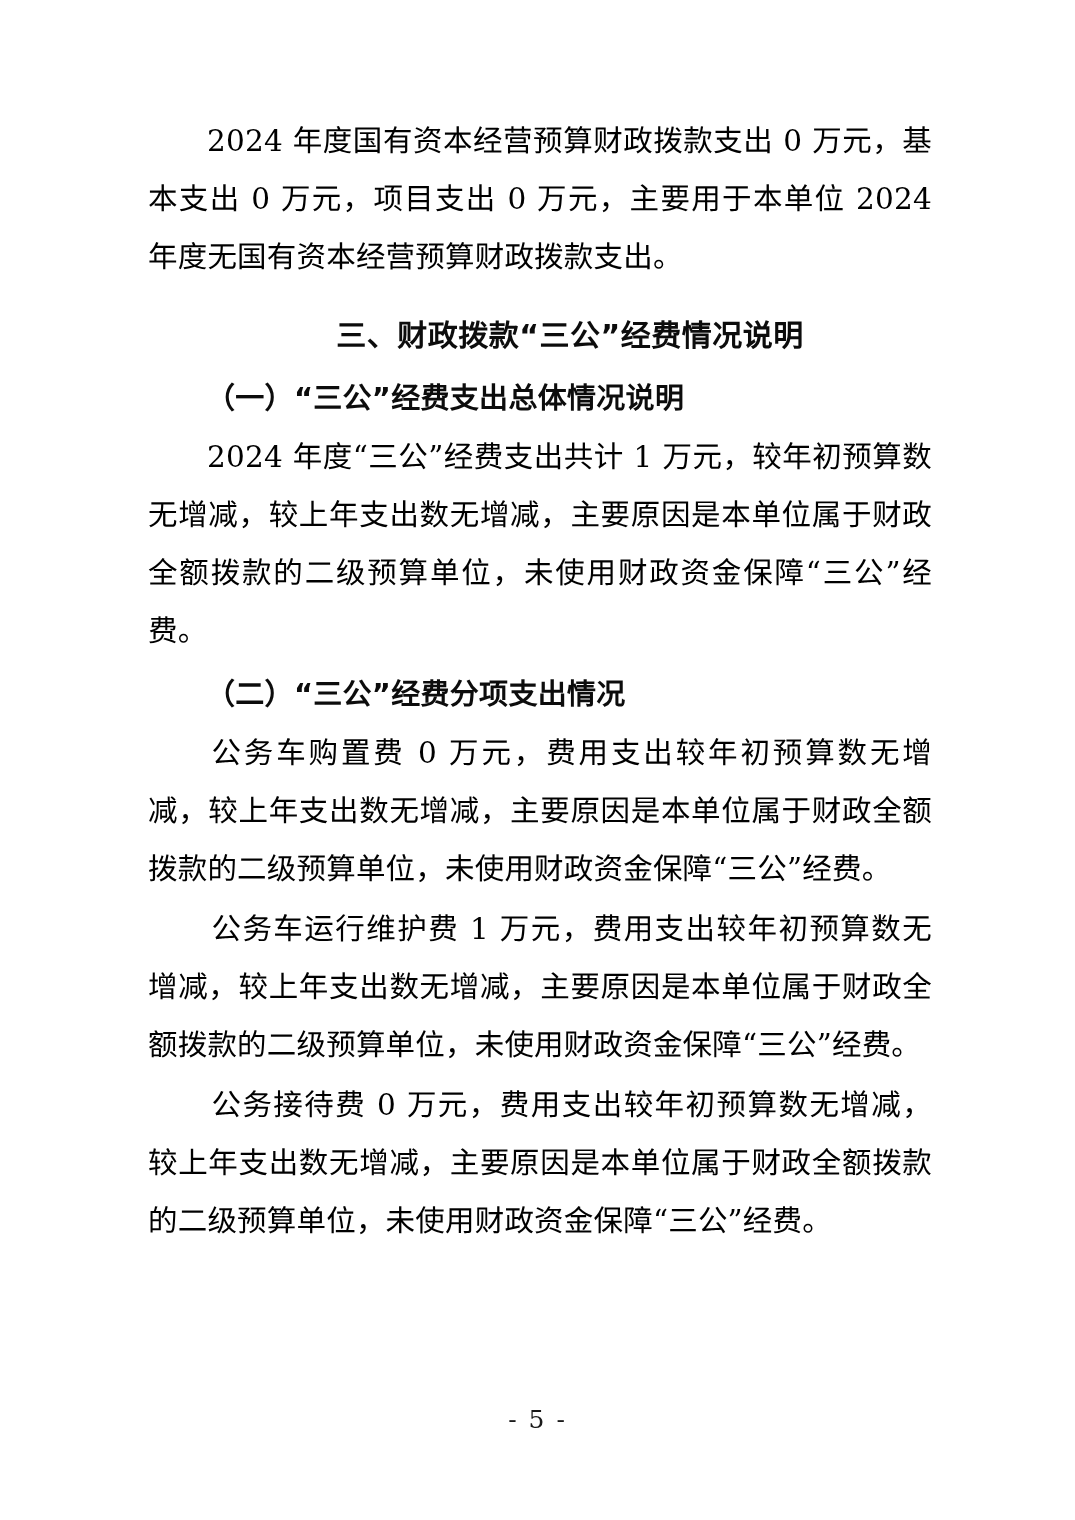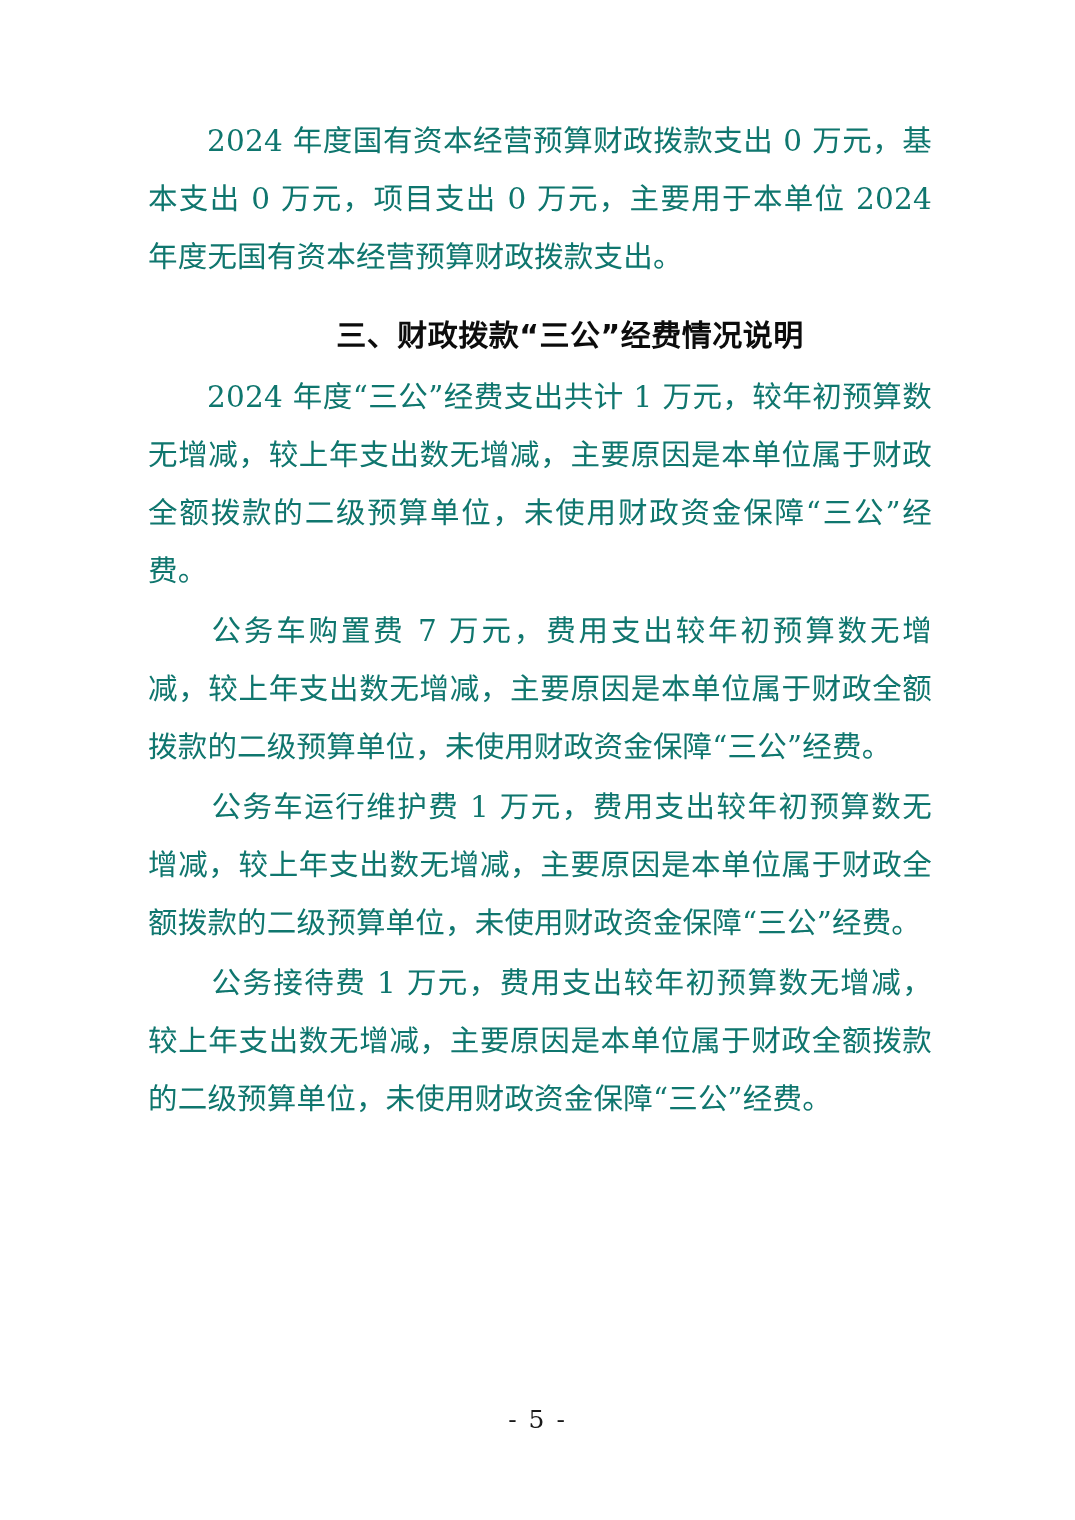--- a/index.html
+++ b/index.html
@@ -25,21 +25,21 @@
   }
   p.body-text {
     margin: 0 0 2px 0;
     font-size: 29.5px;
     line-height: 58px;
     text-align: justify;
     text-justify: inter-ideograph;
     text-indent: 2em;
     letter-spacing: 0.2px;
     font-family: "DejaVu Serif", "Liberation Serif", serif;
-    color: #0f766e;
+    color: #000000;
   }
   p.body-text.tight-indent {
     text-indent: 2.15em;
   }
   h2.heading-1 {
     margin: 22px 0 4px 0;
     font-size: 30px;
     line-height: 56px;
     font-weight: bold;
     text-indent: 2em;
@@ -73,27 +73,29 @@
 </head>
 <body>
 
 <div class="page">
   <div class="content">
 
     <p class="body-text">2024 年度国有资本经营预算财政拨款支出 0 万元，基本支出 0 万元，项目支出 0 万元，主要用于本单位 2024 年度无国有资本经营预算财政拨款支出。</p>
 
     <h2 class="heading-1">三、财政拨款“三公”经费情况说明</h2>
 
+    <h3 class="heading-2">（一）“三公”经费支出总体情况说明</h3>
 
     <p class="body-text">2024 年度“三公”经费支出共计 1 万元，较年初预算数无增减，较上年支出数无增减，主要原因是本单位属于财政全额拨款的二级预算单位，未使用财政资金保障“三公”经费。</p>
 
+    <h3 class="heading-2">（二）“三公”经费分项支出情况</h3>
 
 
-    <p class="body-text tight-indent">公务车购置费 7 万元，费用支出较年初预算数无增减，较上年支出数无增减，主要原因是本单位属于财政全额拨款的二级预算单位，未使用财政资金保障“三公”经费。</p>
+    <p class="body-text tight-indent">公务车购置费 0 万元，费用支出较年初预算数无增减，较上年支出数无增减，主要原因是本单位属于财政全额拨款的二级预算单位，未使用财政资金保障“三公”经费。</p>
 
     <p class="body-text tight-indent">公务车运行维护费 1 万元，费用支出较年初预算数无增减，较上年支出数无增减，主要原因是本单位属于财政全额拨款的二级预算单位，未使用财政资金保障“三公”经费。</p>
 
-    <p class="body-text tight-indent">公务接待费 1 万元，费用支出较年初预算数无增减，较上年支出数无增减，主要原因是本单位属于财政全额拨款的二级预算单位，未使用财政资金保障“三公”经费。</p>
+    <p class="body-text tight-indent">公务接待费 0 万元，费用支出较年初预算数无增减，较上年支出数无增减，主要原因是本单位属于财政全额拨款的二级预算单位，未使用财政资金保障“三公”经费。</p>
 
   </div>
 
   <div class="page-number">- 5 -</div>
 </div>
 
 </body></html>

